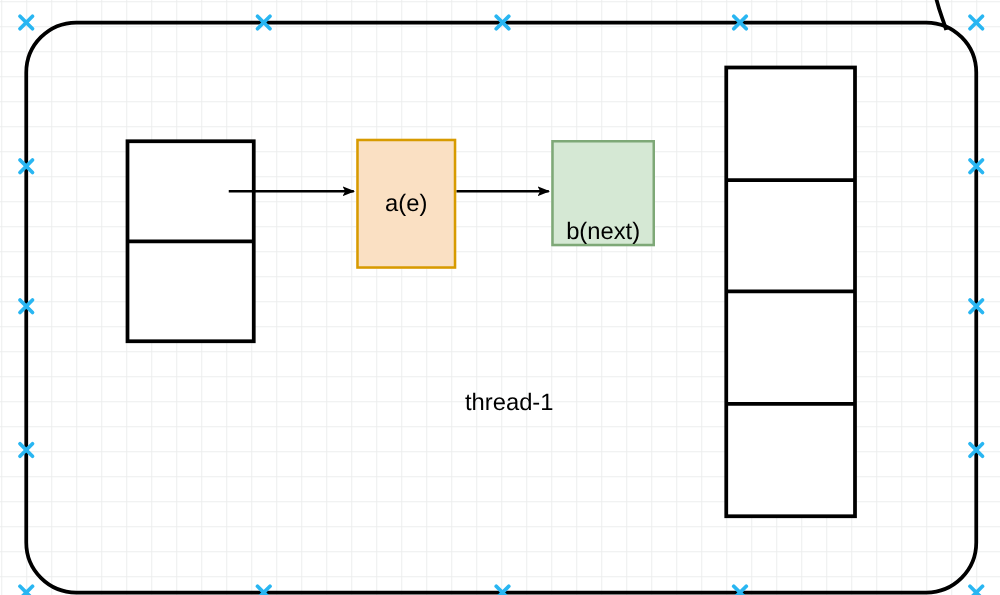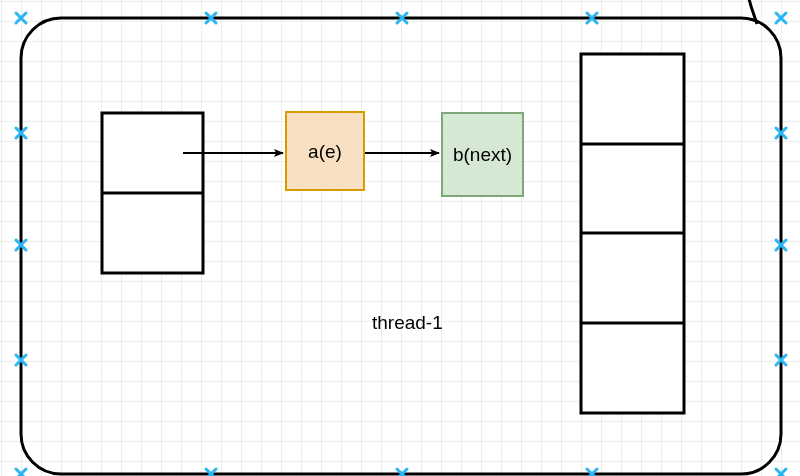--- a/index.html
+++ b/index.html
@@ -40,31 +40,32 @@
     justify-content: center;
     font-size: 19px;
     color: #000000;
     line-height: 1;
     white-space: nowrap;
   }
   .node-a {
     left: 285px;
     top: 111px;
     width: 80px;
-    height: 80px;
+    height: 104px;
     background: #fae0c3;
     border: 2px solid #d79b00;
   }
   .node-b {
     left: 441px;
     top: 112px;
     width: 83px;
     height: 85px;
     background: #d5e8d4;
     border: 2px solid #7ea877;
+    align-items: flex-end;
   }
   .plain-label {
     position: absolute;
     font-size: 19px;
     color: #000000;
     white-space: nowrap;
     margin-left: 36px;
   }
   #thread-label {
     left: 336px;

